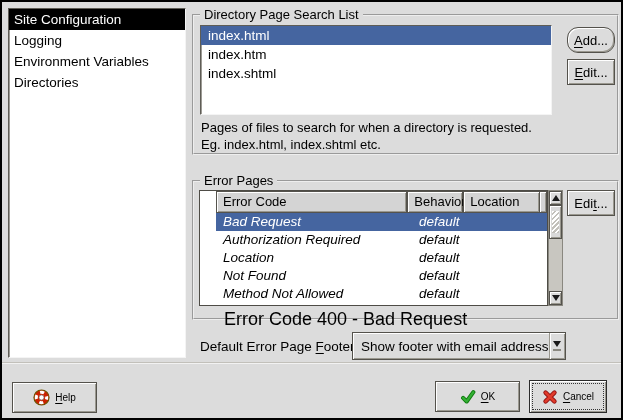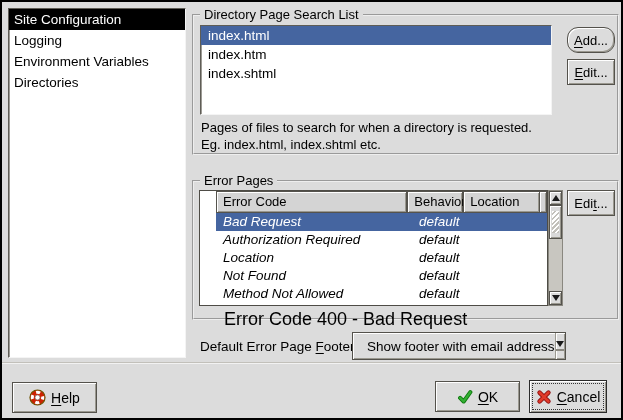--- a/index.html
+++ b/index.html
@@ -88,33 +88,33 @@
   .status-line { position:absolute; left:6px; top:127px; font-size:18px; white-space:nowrap;margin-left:24px; }
 
   
   .footer-label { position:absolute; left:6px; top:157px; font-size:13.5px; white-space:nowrap; }
   .combo {
     position:absolute; left:158px; top:150px; width:214px; height:28px;
     background:#dcdcdc; border:1px solid #54524c;
     box-shadow: inset 1px 1px 0 #ffffff, inset -1px -1px 0 #9a988f;
     display:flex; align-items:center;
   }
-  .combo-text { flex:1; padding-left:14px; font-size:13.5px; white-space:nowrap; }
+  .combo-text { flex:1; padding-left:8px; font-size:13.5px; white-space:nowrap; }
   .combo-arrow-box { width:26px; height:100%; border-left:1px solid #9a988f;
     box-shadow: inset 1px 0 0 #fff;
     display:flex; flex-direction:column; align-items:center; justify-content:center; gap:2px; }
   .combo-arrow { width:0; height:0; border-left:4px solid transparent; border-right:4px solid transparent; border-top:6px solid #1a1a1a; }
   .combo-arrow-bar { width:8px; height:2px; background:#8a8880; }
 
   
   .separator { position:absolute; left:0; top:360px; width:619px; height:2px;
     border-top:1px solid #c2c0ba; border-bottom:1px solid #f2f2f2; }
 
   
-  .btn-bottom { font-size:14px; height:31px; }
+  .btn-bottom { font-size:10px; height:31px; }
   .btn-cancel {
     border:1px solid #2a2a2a;
   }
   .btn-cancel::after {
     content:""; position:absolute; inset:2px; border:1px dotted #333; pointer-events:none;
   }
   .icon { display:inline-flex; align-items:center; justify-content:center; }
 </style>
 </head>
 <body>

